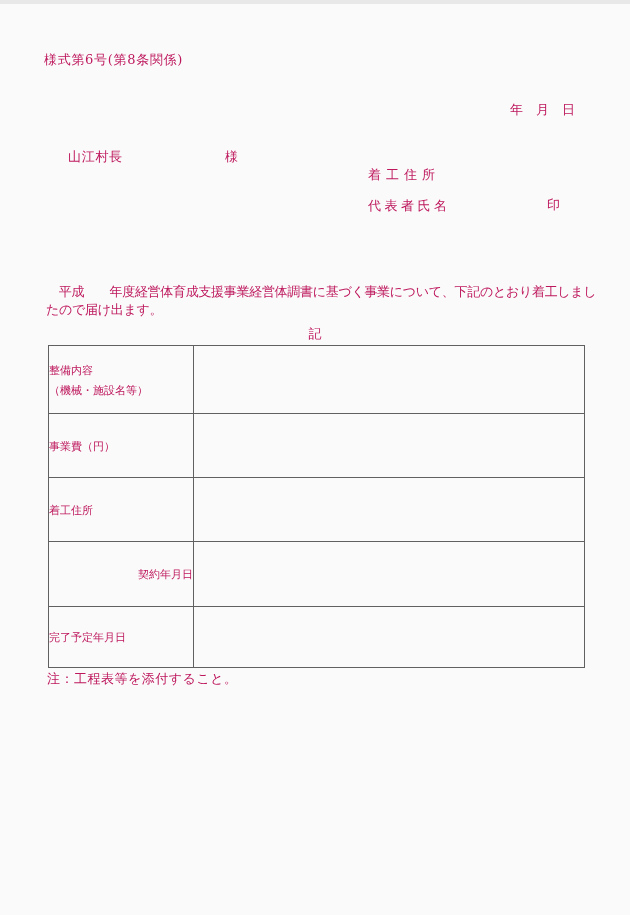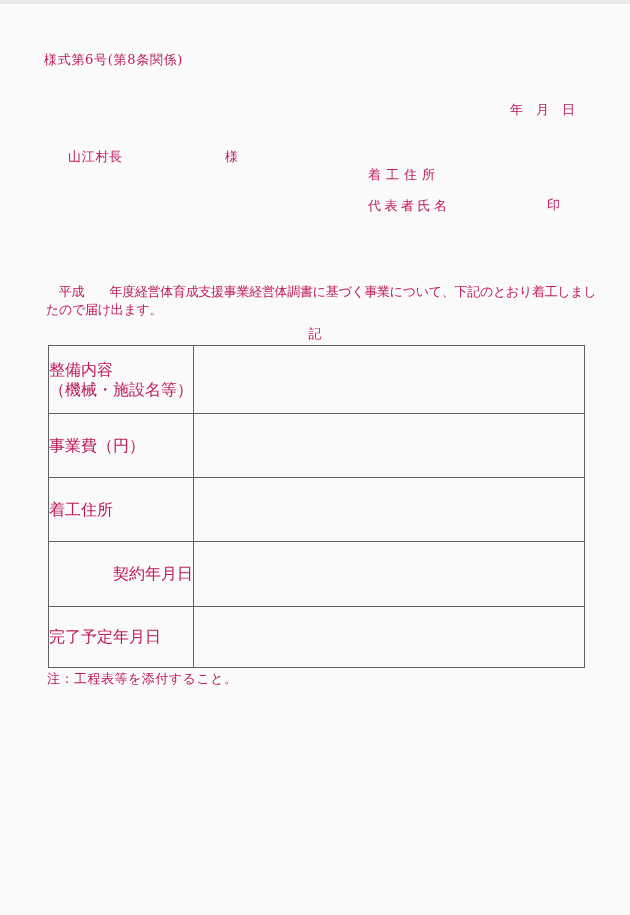--- a/index.html
+++ b/index.html
@@ -45,21 +45,21 @@
     table-layout: fixed;
   }
   table.form-table td {
     border: 1px solid #606060;
     padding: 0;
     vertical-align: middle;
   }
   td.label-cell {
     width: 144px;
     padding: 0 4px 10px 4px;
-    font-size: 16px;
+    font-size: 11px;
     line-height: 20px;
     letter-spacing: 0;
     font-family: Liberation Serif, serif;
   }
   td.value-cell { width: 390px; }
   tr.row-1 { height: 68px; }
   tr.row-2 { height: 64px; padding-left: 41px; }
   tr.row-3 { height: 64px; }
   tr.row-4 { height: 65px; text-align: right; }
   tr.row-5 { height: 61px; padding-left: 12px; }

